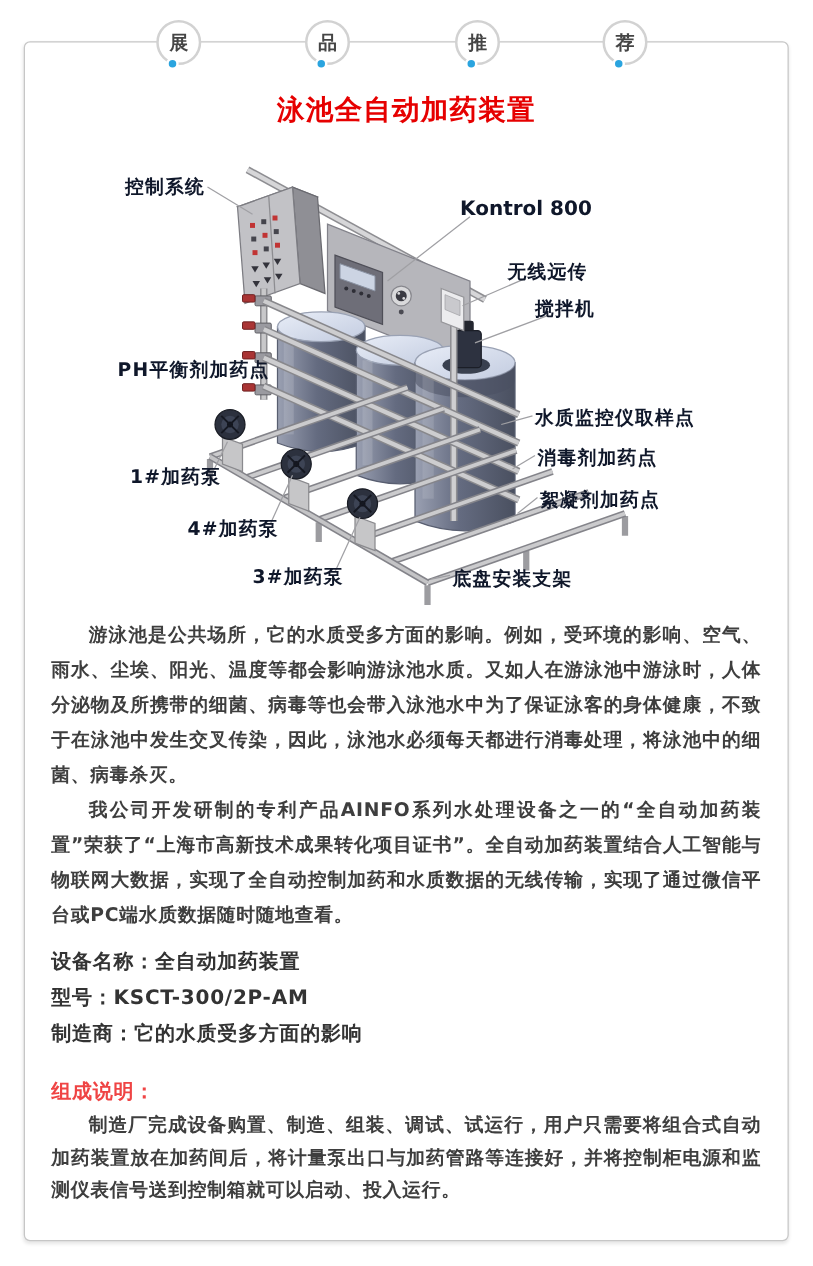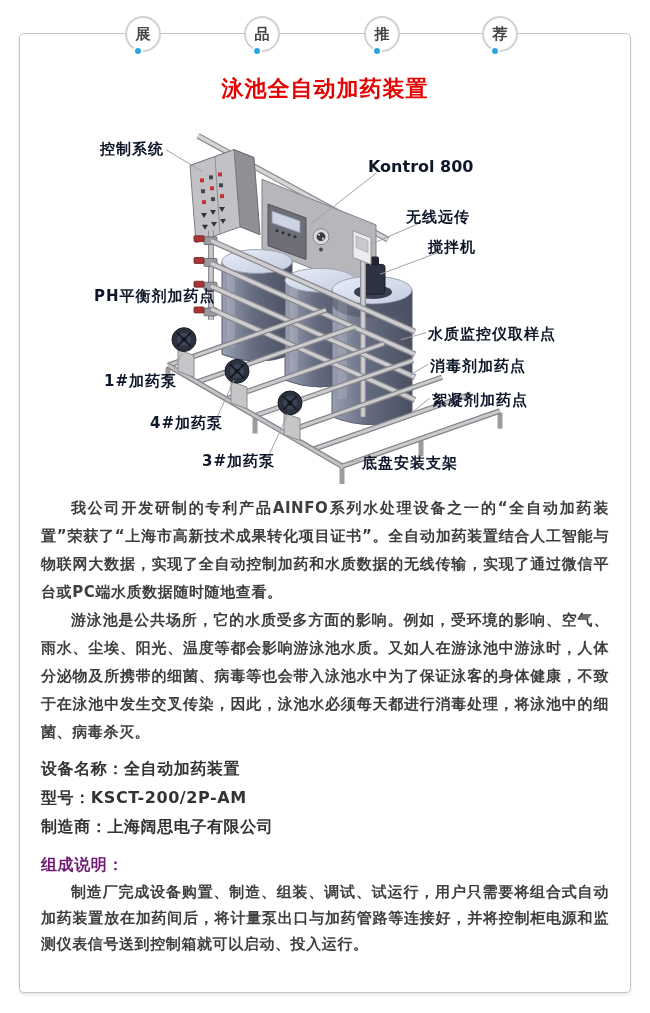--- a/index.html
+++ b/index.html
@@ -42,21 +42,21 @@
   .para {
     font-size:15px; font-weight:600; color:var(--text-dark,#3e3e3e);
     line-height:28px; text-align:justify; text-indent:2em; letter-spacing:.6px;
   }
   .para.small { line-height:26px; }
   .specs { margin-top:8px; }
   .spec-line {
     font-size:16px; font-weight:bold; color:#333; line-height:29px; letter-spacing:.6px;
   }
   .comp-heading {
-    margin-top:10px; font-size:16px; font-weight:bold; color:#701a75;
+    margin-top:18px; font-size:16px; font-weight:bold; color:#ef4444;
     line-height:28px; letter-spacing:.6px;
   }
 </style>
 </head>
 <body>
 
 <div class="page">
   <div class="card">
 
     <div>
@@ -287,27 +287,27 @@
       <div class="dlabel" style="left:358px; top:205px;">水质监控仪取样点</div>
       <div class="dlabel" style="left:360px; top:237px;">消毒剂加药点</div>
       <div class="dlabel" style="left:362px; top:271px;">絮凝剂加药点</div>
       <div class="dlabel" style="left:34px;  top:252px;">1#加药泵</div>
       <div class="dlabel" style="left:80px;  top:294px;">4#加药泵</div>
       <div class="dlabel" style="left:132px; top:332px;">3#加药泵</div>
       <div class="dlabel" style="left:292px; top:334px;">底盘安装支架</div>
     </div>
 
     <div class="content">
+      <p class="para">游泳池是公共场所，它的水质受多方面的影响。例如，受环境的影响、空气、雨水、尘埃、阳光、温度等都会影响游泳池水质。又如人在游泳池中游泳时，人体分泌物及所携带的细菌、病毒等也会带入泳池水中为了保证泳客的身体健康，不致于在泳池中发生交叉传染，因此，泳池水必须每天都进行消毒处理，将泳池中的细菌、病毒杀灭。</p>
       <p class="para">我公司开发研制的专利产品AINFO系列水处理设备之一的“全自动加药装置”荣获了“上海市高新技术成果转化项目证书”。全自动加药装置结合人工智能与物联网大数据，实现了全自动控制加药和水质数据的无线传输，实现了通过微信平台或PC端水质数据随时随地查看。</p>
-      <p class="para">游泳池是公共场所，它的水质受多方面的影响。例如，受环境的影响、空气、雨水、尘埃、阳光、温度等都会影响游泳池水质。又如人在游泳池中游泳时，人体分泌物及所携带的细菌、病毒等也会带入泳池水中为了保证泳客的身体健康，不致于在泳池中发生交叉传染，因此，泳池水必须每天都进行消毒处理，将泳池中的细菌、病毒杀灭。</p>
 
       <div class="specs">
         <p class="spec-line">设备名称：全自动加药装置</p>
-        <p class="spec-line">型号：KSCT-200/2P-AM</p>
-        <p class="spec-line">制造商：上海阔思电子有限公司</p>
+        <p class="spec-line">型号：KSCT-300/2P-AM</p>
+        <p class="spec-line">制造商：它的水质受多方面的影响</p>
       </div>
 
       <p class="comp-heading">组成说明：</p>
       <p class="para small">制造厂完成设备购置、制造、组装、调试、试运行，用户只需要将组合式自动加药装置放在加药间后，将计量泵出口与加药管路等连接好，并将控制柜电源和监测仪表信号送到控制箱就可以启动、投入运行。</p>
     </div>
 
   </div>
 </div>
 
 </body></html>

